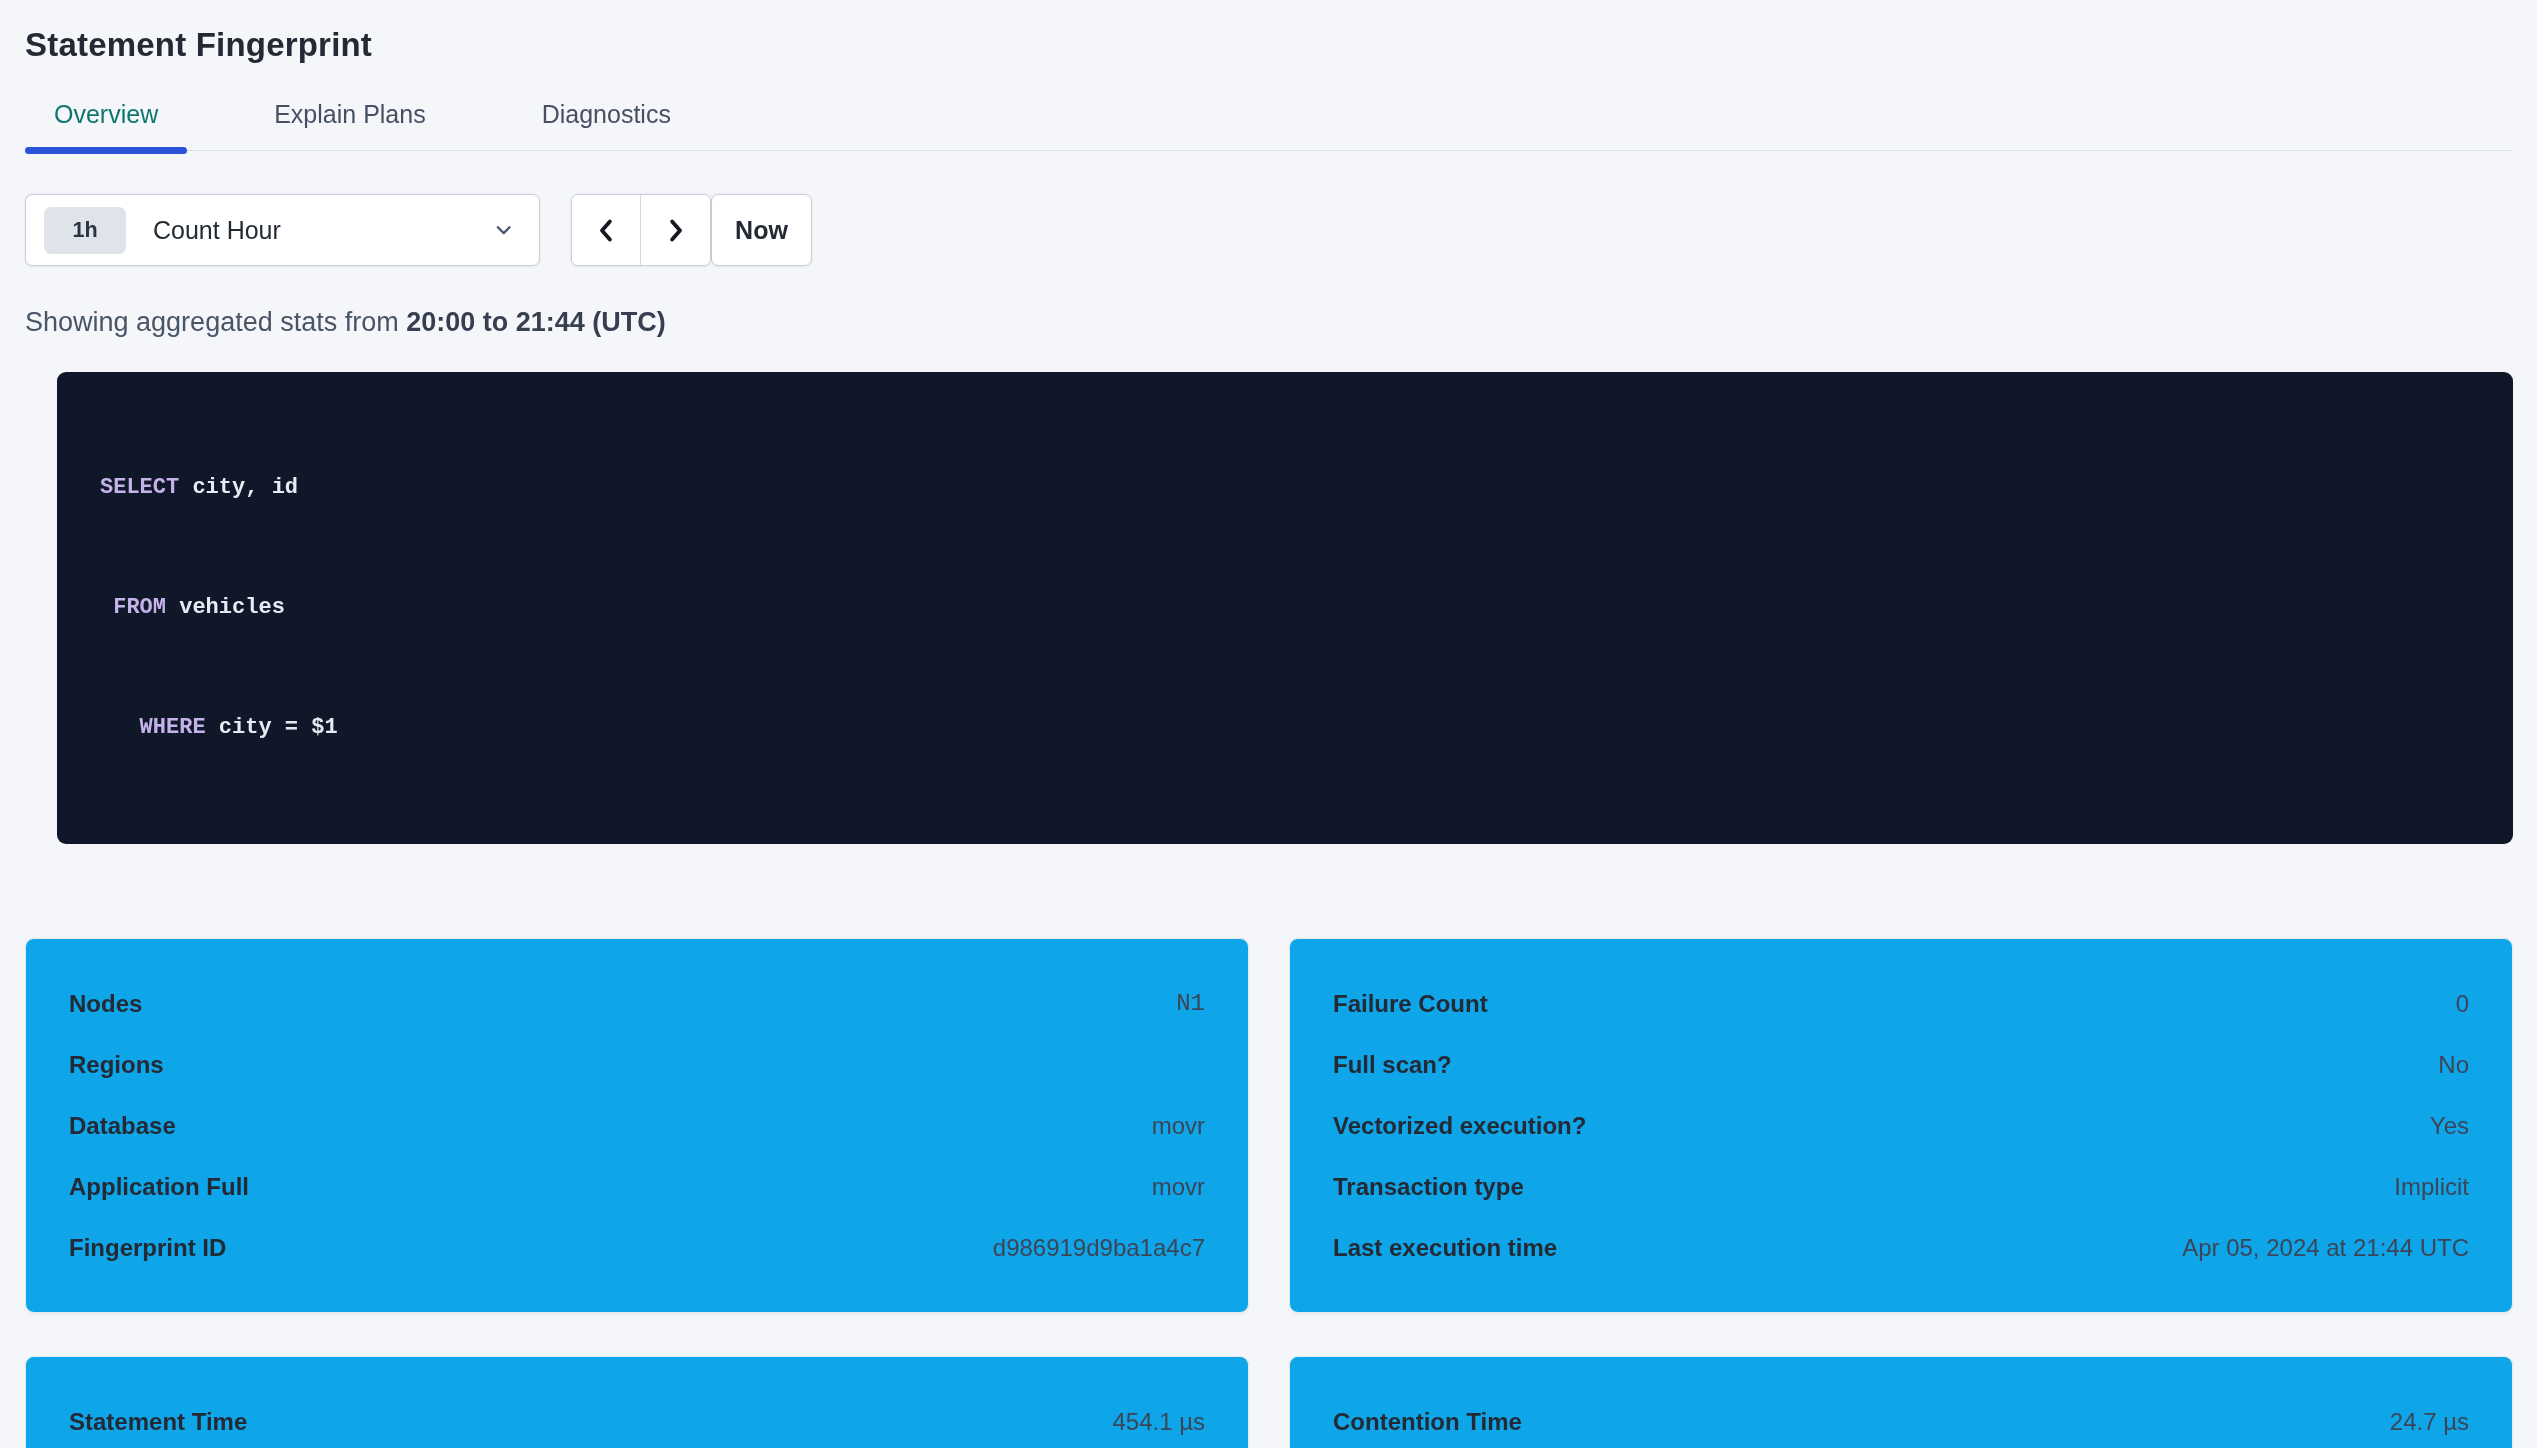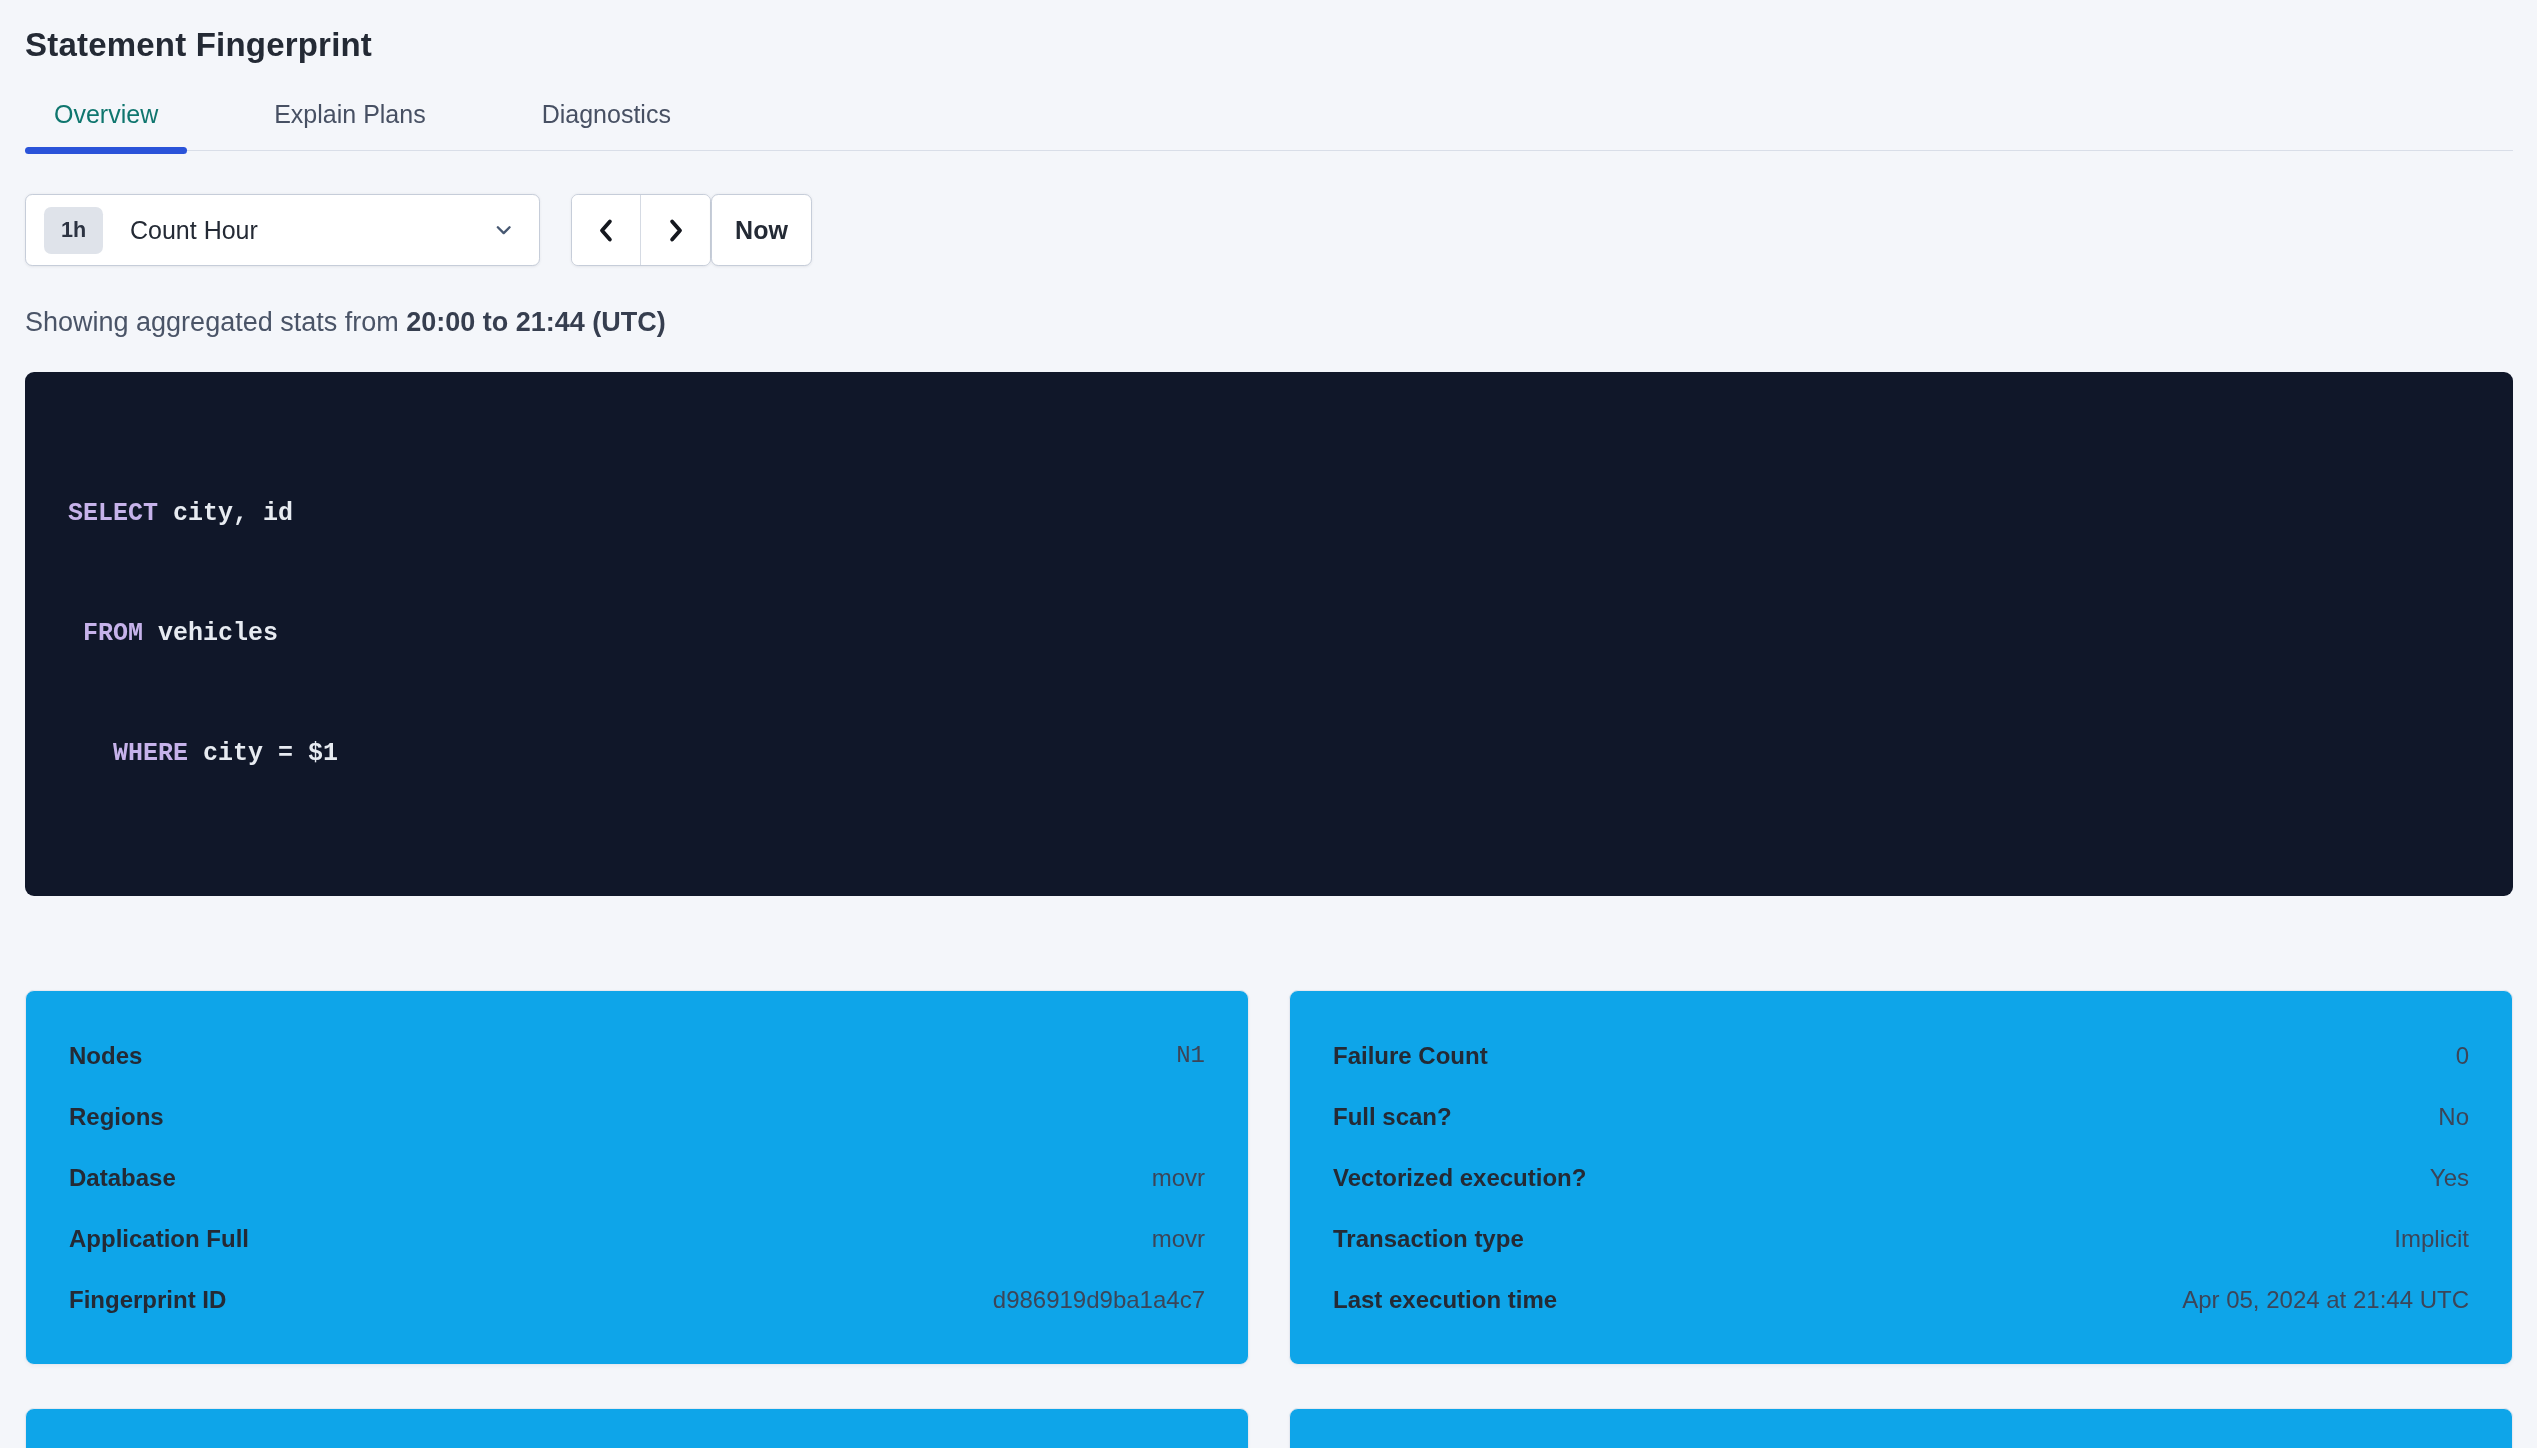--- a/index.html
+++ b/index.html
@@ -59,21 +59,21 @@
     background: #ffffff;
     border: 1.8px solid #c6cdd9;
     border-radius: 7.2px;
     display: flex;
     align-items: center;
     padding: 0 23.4px 0 10.8px;
     box-shadow: 0 0.9px 2.7px rgba(33,43,54,0.08);
     cursor: pointer;
   }
   .interval-badge {
-    width: 59px; height: 47px;
+    width: 82px; height: 47px;
     background: #dfe3ea;
     border-radius: 7.2px;
     margin-left: 7.2px;
     display: flex; align-items: center; justify-content: center;
     font-size: 21.6px; font-weight: 700; color: #2c3342;
   }
   .interval-label {
     margin-left: 27px;
     font-size: 25px;
     font-weight: 500;
@@ -117,27 +117,28 @@
     font-size: 27px;
     color: #4a5467;
   }
   .stats-line b { color: #363e4f; font-weight: 700; }
 
   
   .sql-box {
     margin-top: 34px;
     background: #101729;
     border-radius: 9px;
-    padding: 42px 43px;
+    padding: 16px 43px;
     font-family: "Liberation Mono", "DejaVu Sans Mono", monospace;
-    font-size: 25px;
+    font-size: 22px;
     font-weight: 600;
     line-height: 40px;
     color: #e7ebf1;
     white-space: pre;
+    margin-left: 32px;
   }
   .sql-box .kw { color: #c6b2ea; }
 
   
   .cards {
     margin-top: 94px;
     display: grid;
     grid-template-columns: 1fr 1fr;
     column-gap: 40px;
     row-gap: 43px;

